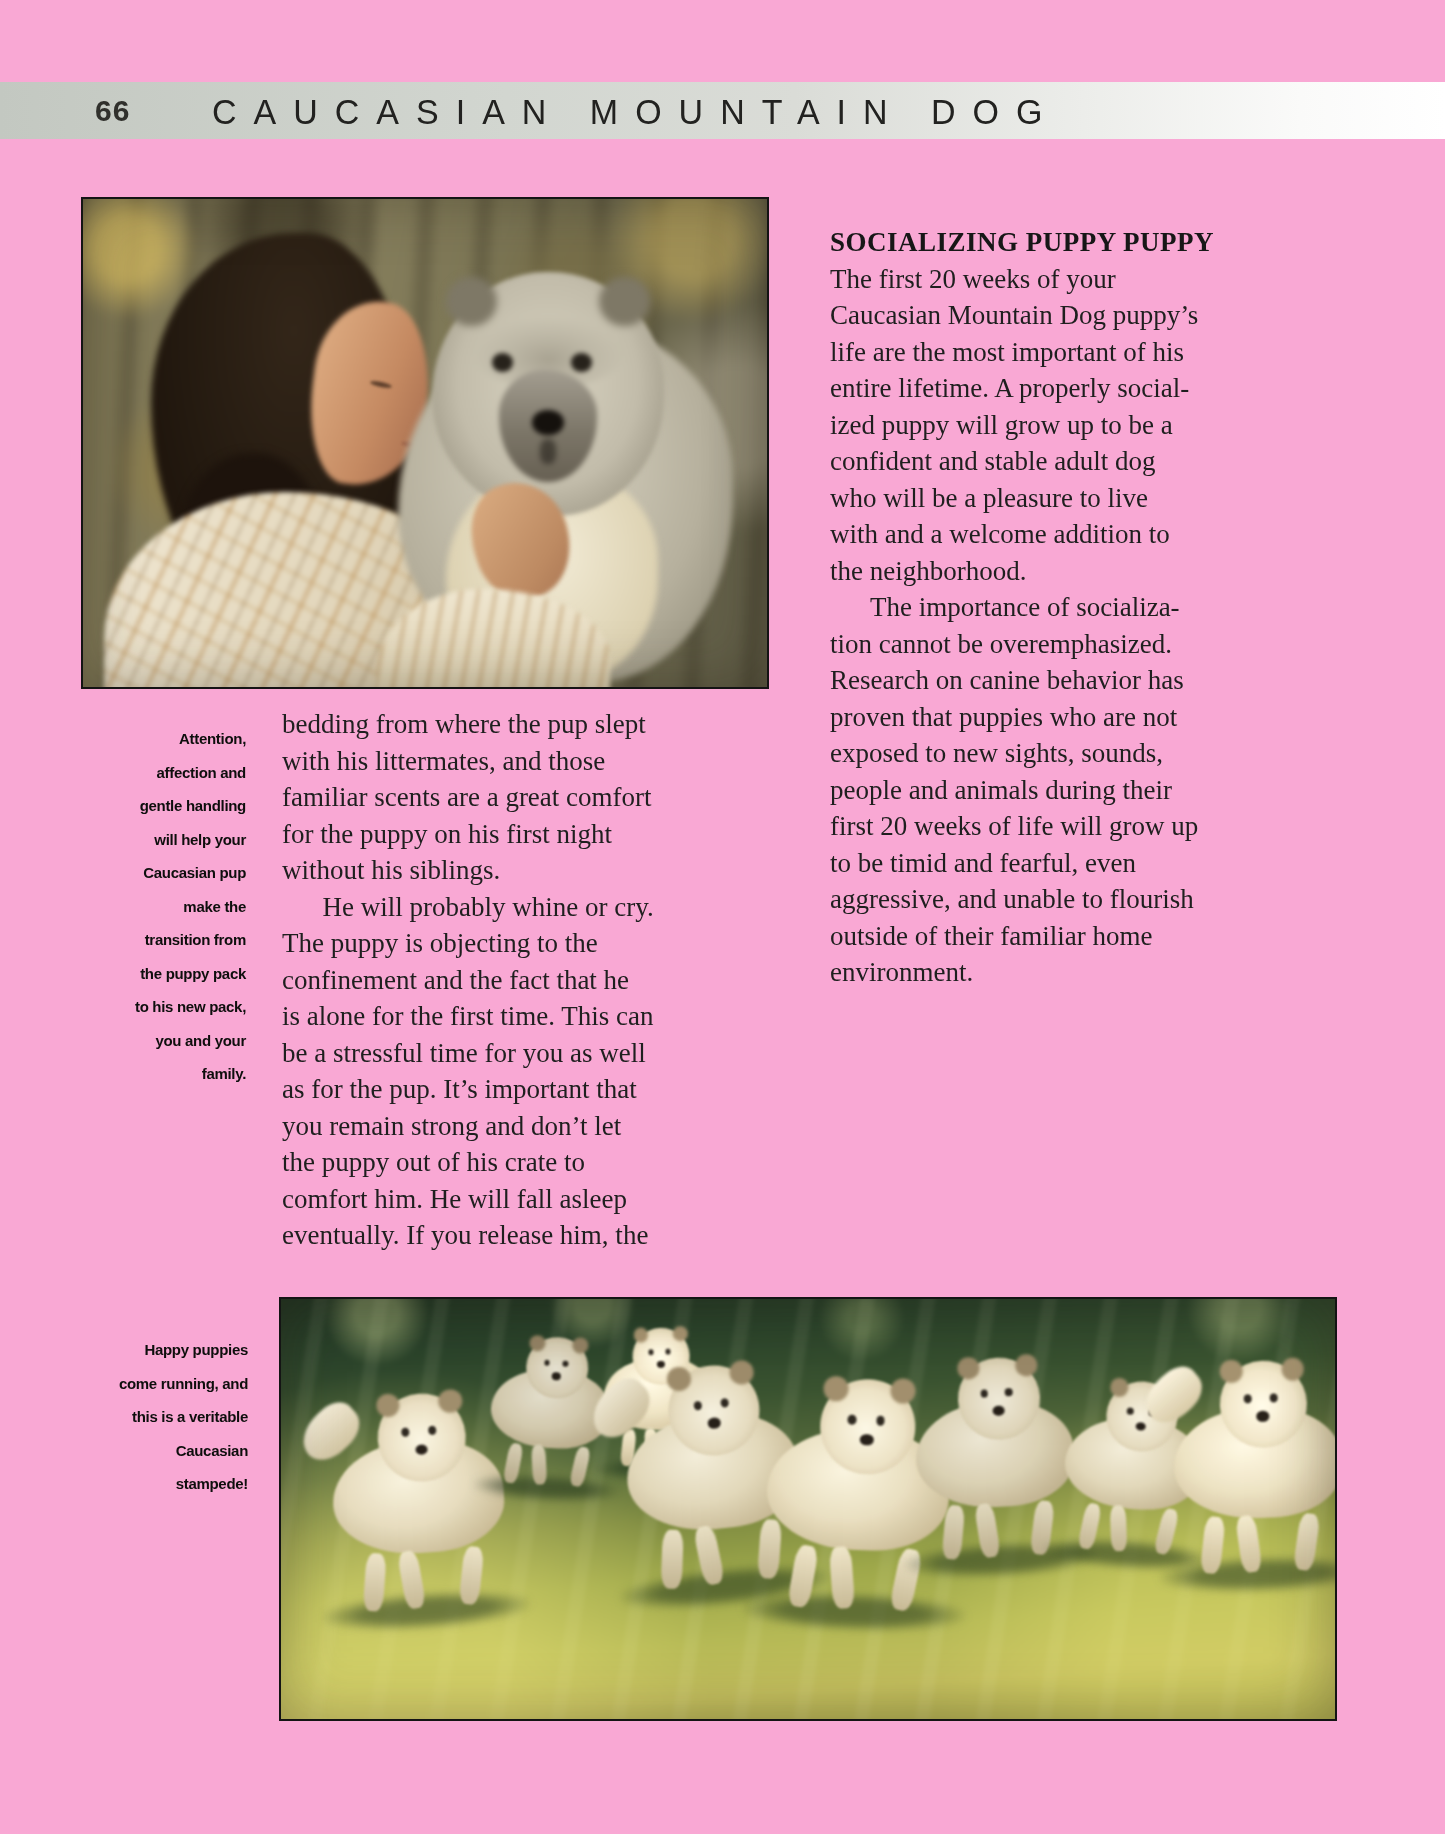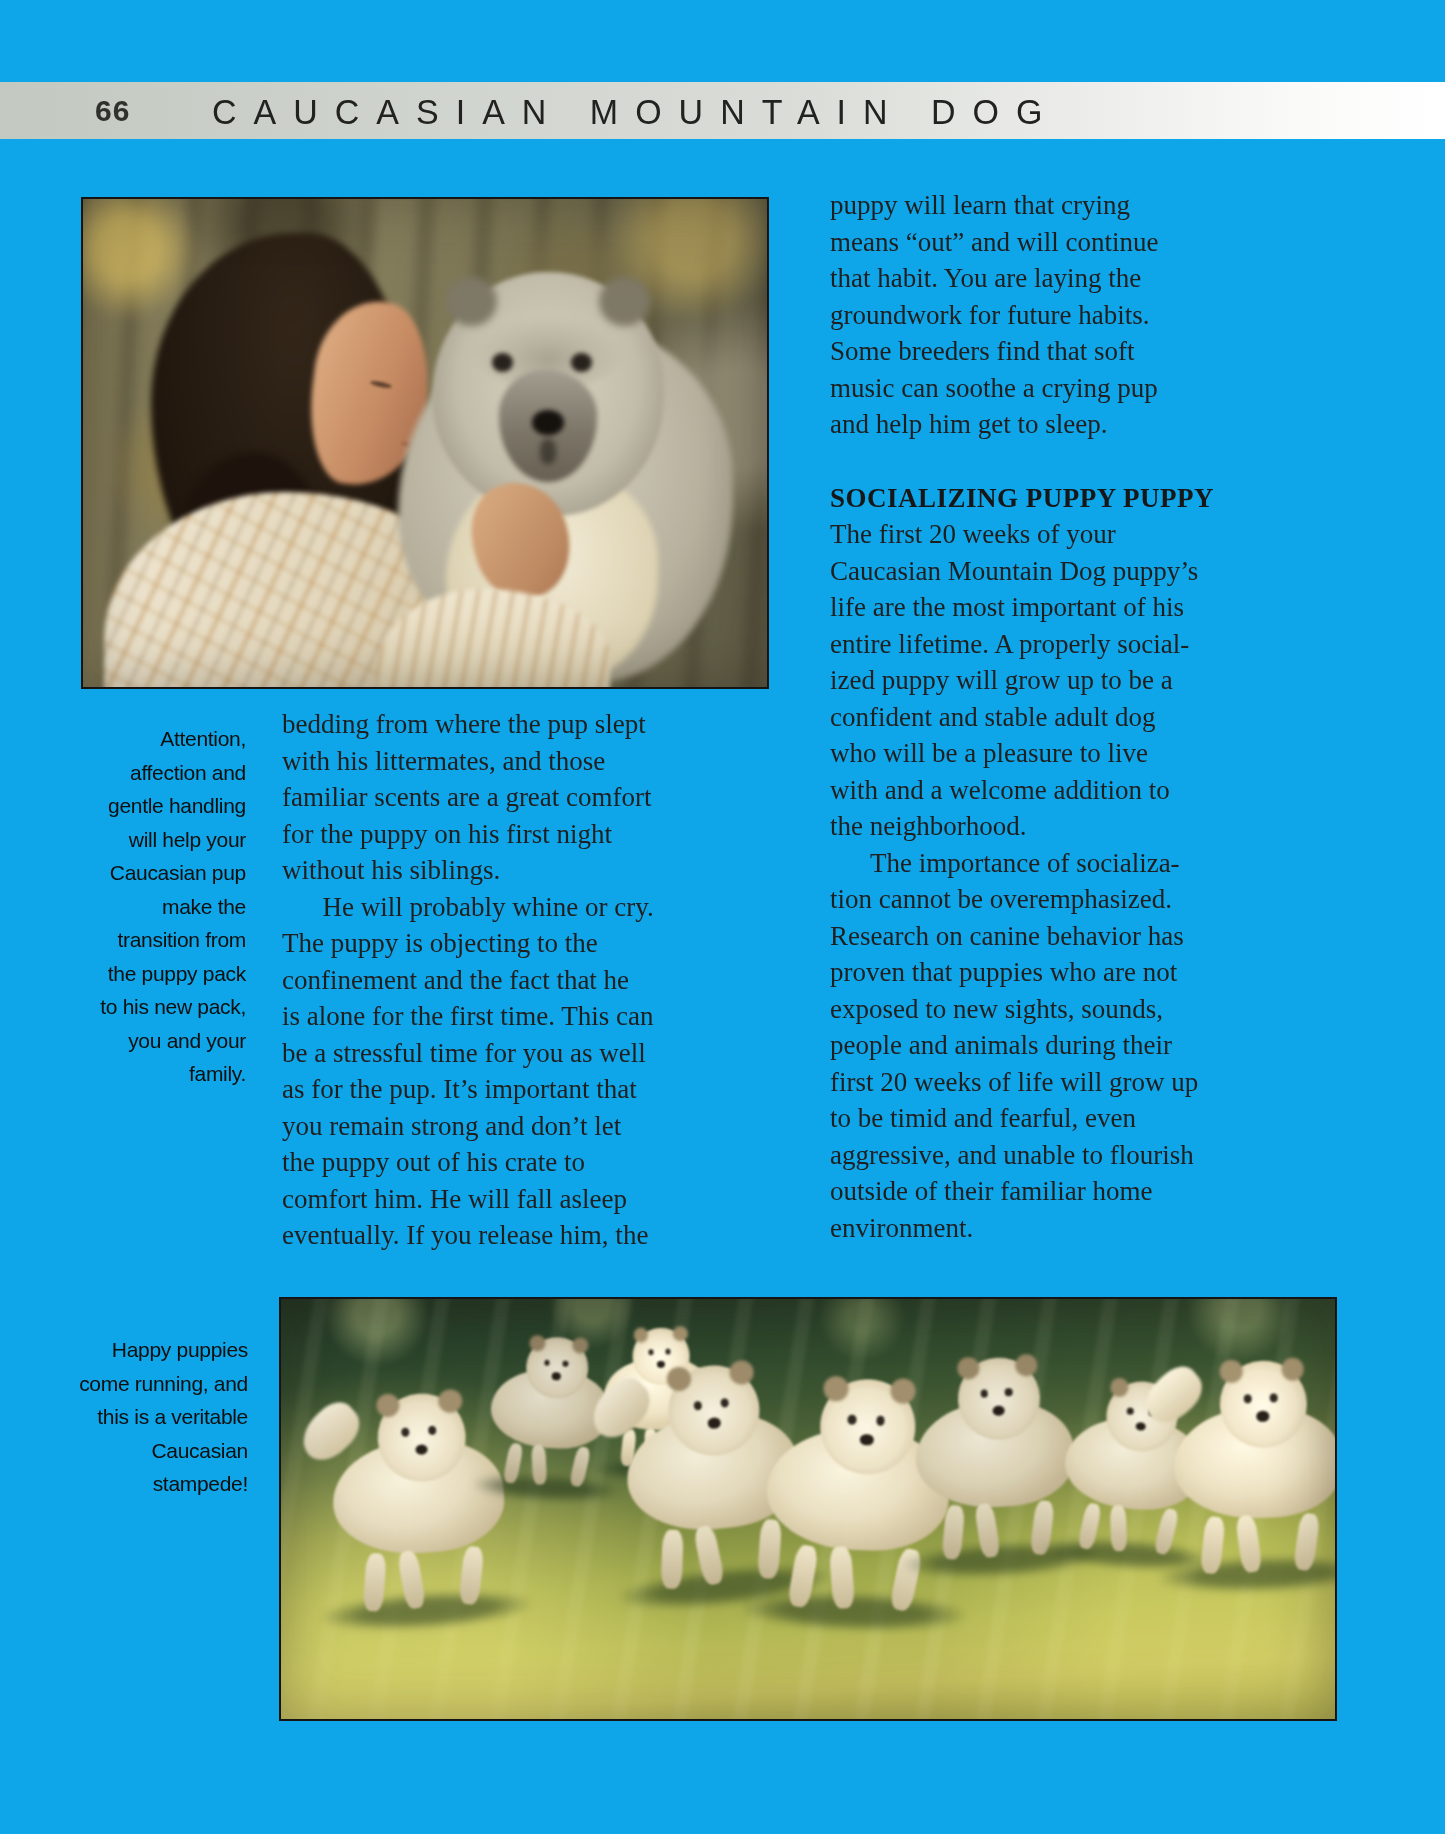--- a/index.html
+++ b/index.html
@@ -1,17 +1,17 @@
 <!DOCTYPE html>
 <html style="--bar-gray: #d2d6d0; --ink: #1c1c1c;"><head>
 <meta charset="utf-8">
 <style>
   html,body{margin:0;padding:0;background:#ffffff;}
   .page{
-    position:relative;width:1445px;height:1834px;background:#0ea5e9;
+    position:relative;width:1445px;height:1834px;background:#f9a8d4;
     font-family:"Liberation Serif","DejaVu Serif",serif;color:var(--ink,#1c1c1c);
     overflow:hidden;
   }
   
   .header-bar{
     position:absolute;left:0;top:82px;width:1445px;height:57px;
     background:linear-gradient(to right,#c3c8c1 0%,#d2d6d0 35%,#dadcd7 55%,#ecedea 75%,#fafaf9 90%,#ffffff 100%);
     display:flex;align-items:center;
   }
   .page-number{
@@ -127,21 +127,21 @@
     background:radial-gradient(ellipse at 48% 52%,#f5f0de 0%,#e6dcc0 55%,#c9ba97 90%);
     border-radius:50%;filter:blur(.8px);}
   .p-earL,.p-earR{width:26%;height:26%;top:-2%;background:#9d8b6a;border-radius:50%;filter:blur(1.2px);}
   .p-earL{left:2%;}.p-earR{right:2%;}
   .p-eyeL,.p-eyeR{width:9%;height:10%;top:38%;background:#2e2820;border-radius:50%;}
   .p-eyeL{left:28%;}.p-eyeR{left:58%;}
   .p-nose{left:42%;top:58%;width:14%;height:12%;background:#261f18;border-radius:50%;}
   
   .caption{
     position:absolute;font-family:"Liberation Sans","DejaVu Sans",sans-serif;
-    font-weight:400;font-size:21px;line-height:33.5px;letter-spacing:-0.3px;
+    font-weight:700;font-size:15px;line-height:33.5px;letter-spacing:-0.3px;
     color:#0e0e0d;text-align:right;white-space:pre-line;
   }
   .caption-top{left:56px;top:722px;width:190px;}
   .caption-bottom{left:56px;top:1295px;width:192px;margin-top:38px;}
   
   .col{position:absolute;font-size:27px;line-height:36.5px;color:#1f1f1f;}
   .col p{margin:0;white-space:pre;}
   .col-middle{left:282px;top:706px;width:500px;}
   .col-right{left:830px;top:187px;width:440px;}
   .col-right h2{
@@ -209,27 +209,20 @@
 is alone for the first time. This can
 be a stressful time for you as well
 as for the pup. It’s important that
 you remain strong and don’t let
 the puppy out of his crate to
 comfort him. He will fall asleep
 eventually. If you release him, the</p>
   </section>
 
   <section class="col col-right">
-    <p>puppy will learn that crying
-means “out” and will continue
-that habit. You are laying the
-groundwork for future habits.
-Some breeders find that soft
-music can soothe a crying pup
-and help him get to sleep.</p>
     <h2>SOCIALIZING PUPPY PUPPY</h2>
     <p>The first 20 weeks of your
 Caucasian Mountain Dog puppy’s
 life are the most important of his
 entire lifetime. A properly social-
 ized puppy will grow up to be a
 confident and stable adult dog
 who will be a pleasure to live
 with and a welcome addition to
 the neighborhood.

